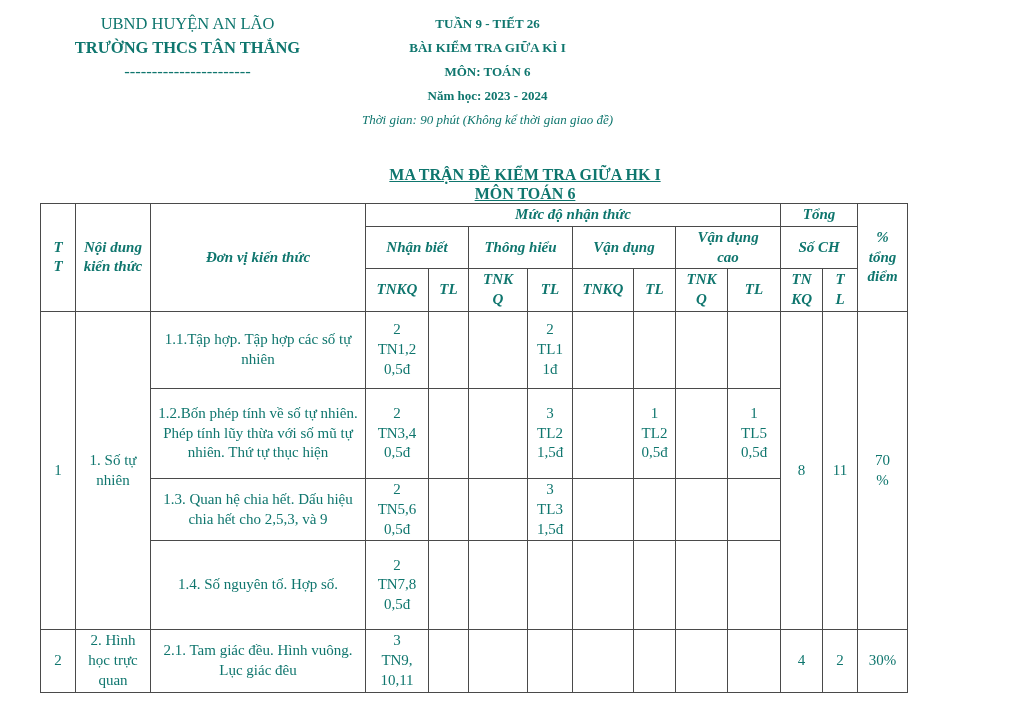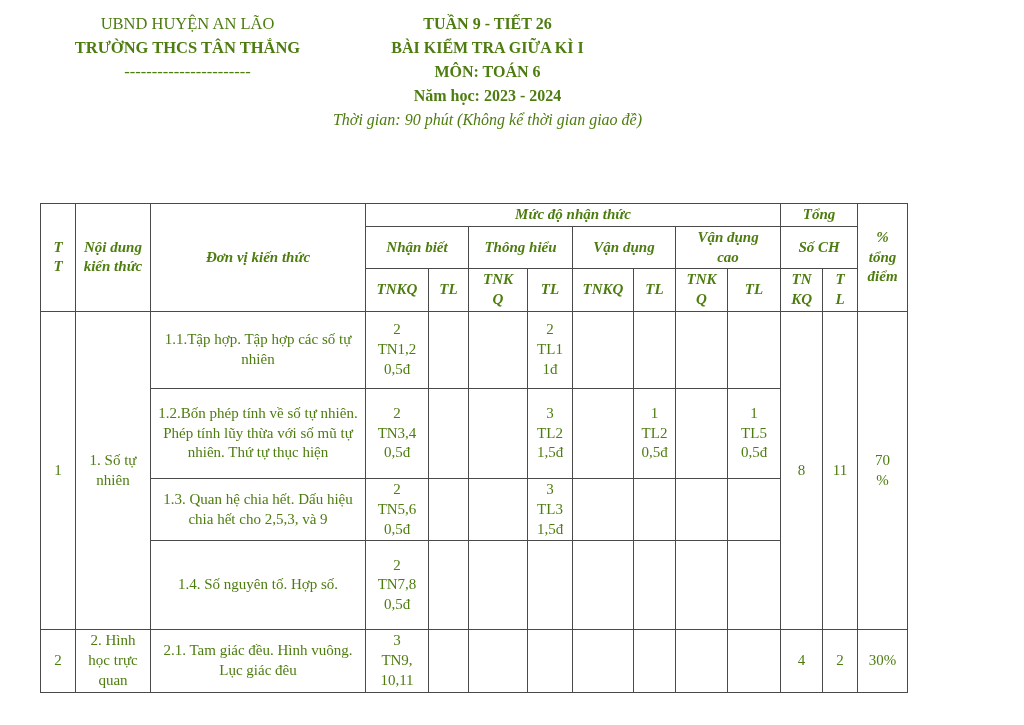--- a/index.html
+++ b/index.html
@@ -1,21 +1,21 @@
 <!DOCTYPE html>
 <html><head>
 <meta charset="utf-8">
 <style>
   html,body{margin:0;padding:0;background:#fff;}
-  .page{position:relative;width:1024px;height:725px;background:#ffffff;color:#4d7c0f;
+  .page{position:relative;width:1024px;height:725px;background:#ffffff;color:#0f766e;
         font-family:"Liberation Serif", serif;overflow:hidden;}
   .hdr-left{position:absolute;left:55px;top:12px;width:265px;text-align:center;
             font-size:16.5px;line-height:24px;}
   .hdr-right{position:absolute;left:315px;top:12px;width:345px;text-align:center;
-             font-size:16px;line-height:24px;}
+             font-size:13px;line-height:24px;}
   .b{font-weight:bold;}
   .it{font-style:italic;font-family:Liberation Serif, serif;}
   .doc-title{position:absolute;left:355px;top:165px;width:340px;text-align:center;
              font-size:16px;line-height:19px;font-weight:bold;}
   .doc-title .u{text-decoration:underline;}
   table.matrix{position:absolute;left:40px;top:203px;border-collapse:collapse;
                table-layout:fixed;width:867px;}
   table.matrix th,table.matrix td{border:1.5px solid #4a4a4a;padding:1px 3px;
       text-align:center;vertical-align:middle;white-space:pre-line;
       font-size:15px;line-height:1.32;font-weight:normal;overflow:hidden;}
@@ -38,20 +38,24 @@
   </div>
 
   <div class="hdr-right">
     <div class="b">TUẦN 9 - TIẾT 26</div>
     <div class="b">BÀI KIỂM TRA GIỮA  KÌ I</div>
     <div class="b">MÔN: TOÁN 6</div>
     <div class="b">Năm học: 2023 - 2024</div>
     <div class="it">Thời gian: 90 phút (Không kể thời gian giao đề)</div>
   </div>
 
+  <div class="doc-title">
+    <div class="u">MA TRẬN ĐỀ KIỂM TRA GIỮA  HK I</div>
+    <div class="u">MÔN TOÁN 6</div>
+  </div>
 
   <table class="matrix">
     <colgroup>
       <col style="width:35px">
         <col style="width:75px">
         <col style="width:215px">
       <col style="width:63px">
         <col style="width:40px">
         <col style="width:59px">
       <col style="width:45px">

